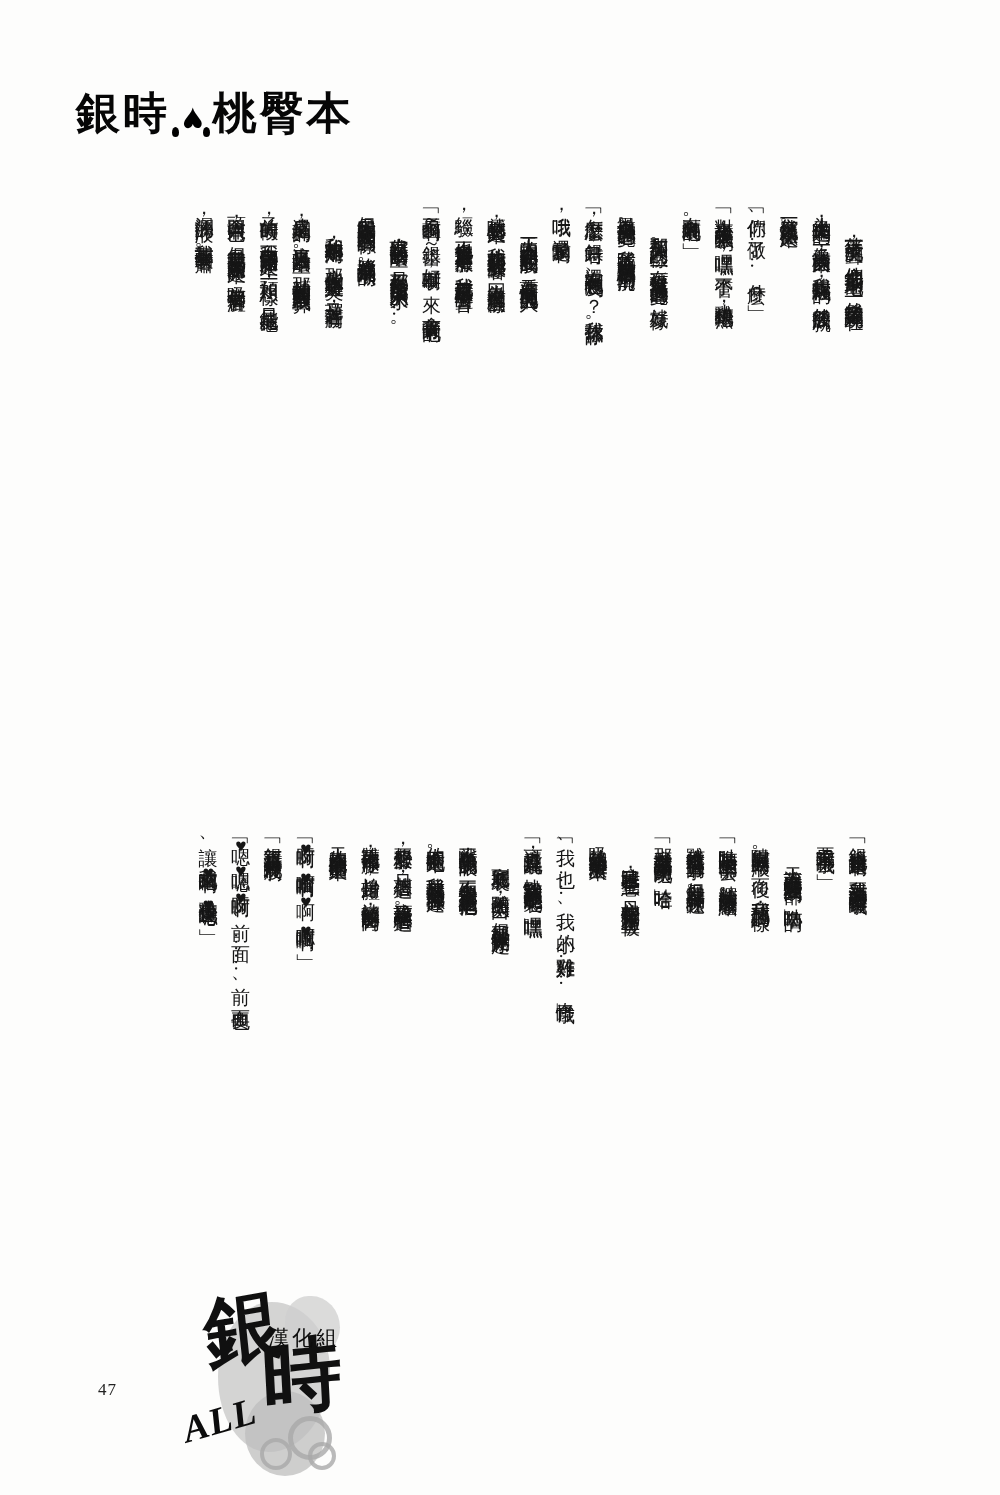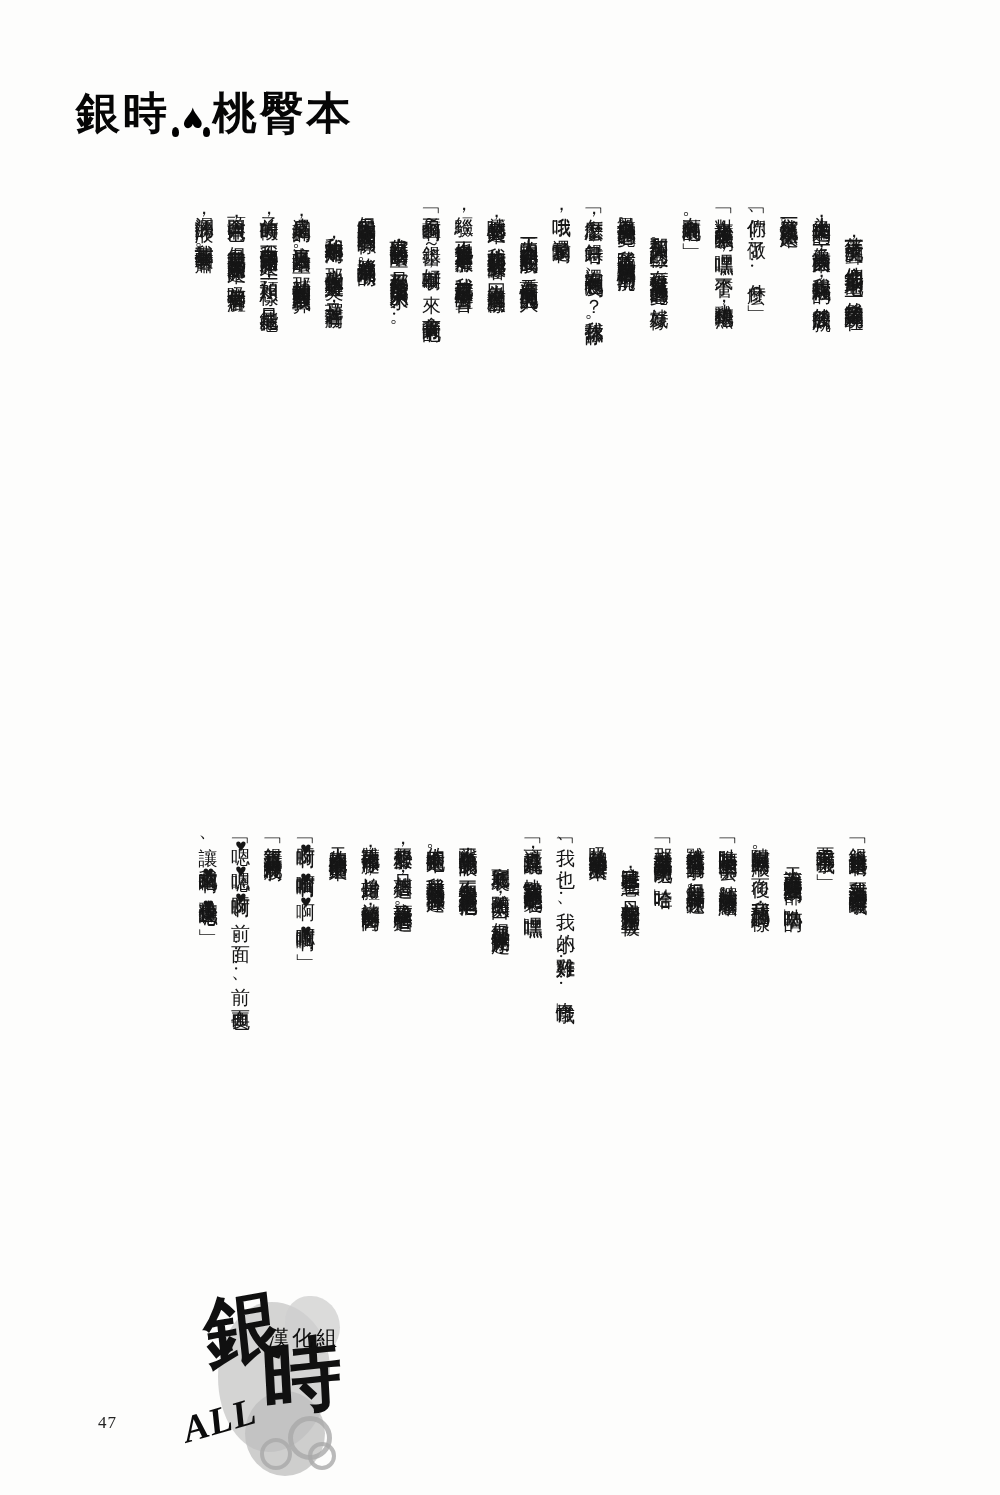--- a/index.html
+++ b/index.html
@@ -36,21 +36,21 @@
     color:#161616;
   }
   .vblock .vline { line-height:32.5px; }
   .vblock .vline.indent { text-indent:20px; }
   #block1 { top:202px; right:130px; }
   #block2 { top:832px; right:126px; }
 
   
   .pagenum {
     position:absolute; left:98px; top:1380px;
-    font-size:17px; color:#222; letter-spacing:1px;margin-top:33px;
+    font-size:17px; color:#222; letter-spacing:1px;
   }
 
   
   .logo { position:absolute; left:190px; top:1296px; width:165px; height:190px; }
   .logo .blob { position:absolute; background:#c6c6c6; opacity:.75; }
   .logo .b1 { left:28px; top:6px; width:112px; height:150px; border-radius:48% 52% 55% 45% / 50% 45% 55% 50%; }
   .logo .b2 { left:55px; top:95px; width:80px; height:85px; border-radius:50%; background:#bdbdbd; }
   .logo .b3 { left:95px; top:0px;  width:55px; height:60px; border-radius:45% 55% 50% 50%; background:#cfcfcf; }
   .logo .swirl { position:absolute; border:5px solid #a9a9a9; border-radius:50%; opacity:.8; }
   .logo .s1 { left:98px; top:120px; width:34px; height:34px; }

